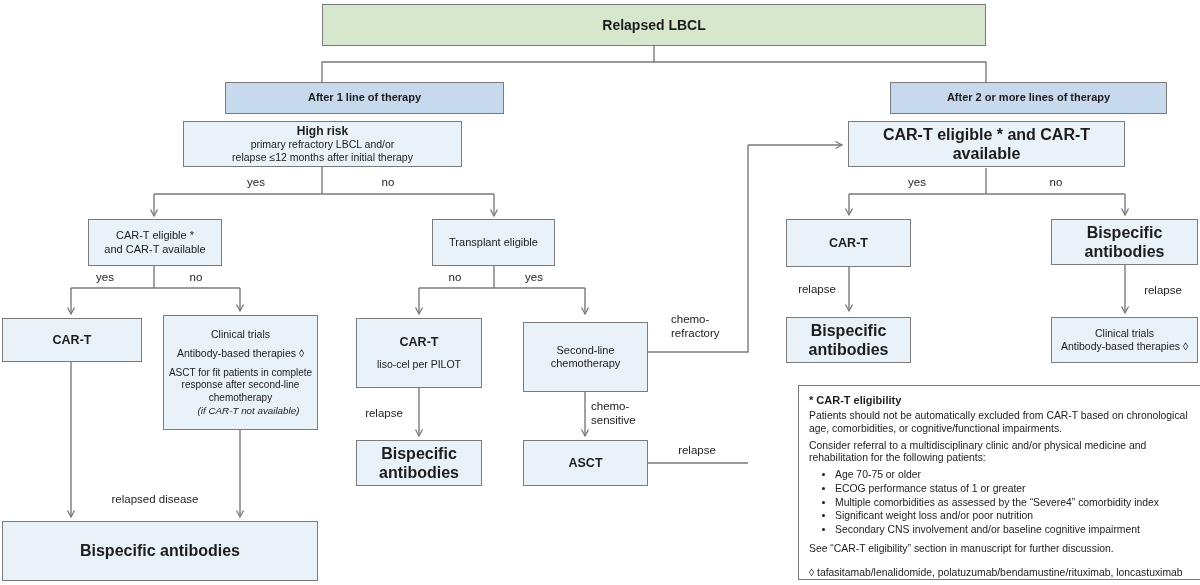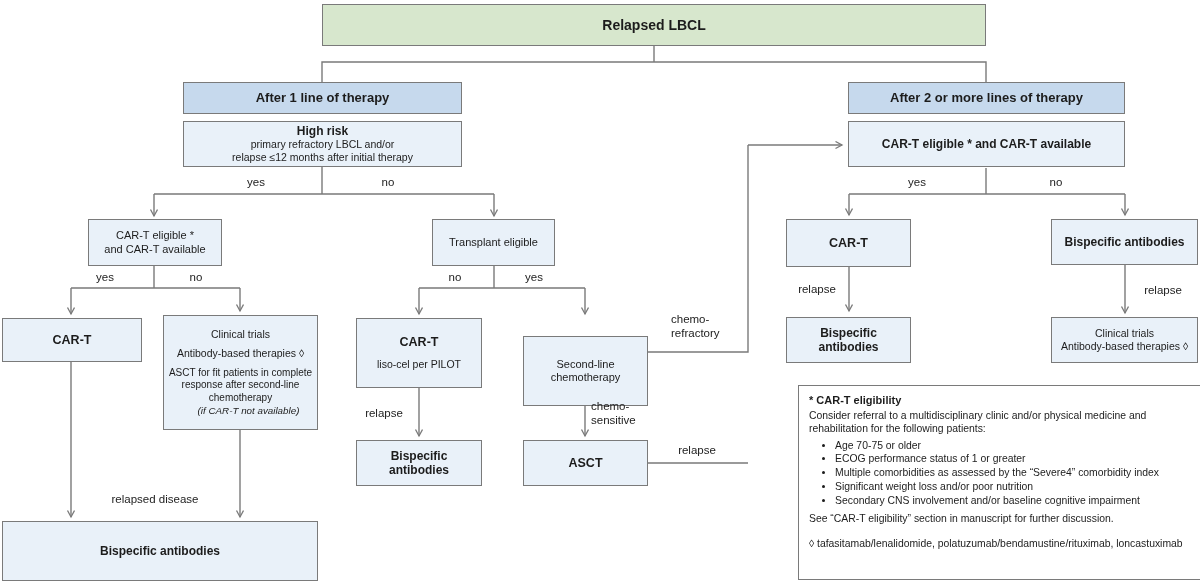--- a/index.html
+++ b/index.html
@@ -7,22 +7,22 @@
     --border:#7a7a7a; --line:#7a7a7a; --ink:#1c1c1c;
   }
   *{box-sizing:border-box; margin:0; padding:0;}
   body{background:#fff; font-family:"Liberation Sans", sans-serif; color:var(--ink);}
   .canvas{position:relative; width:1200px; height:585px; background:#fff; overflow:hidden;}
   .wires{position:absolute; left:0; top:0; pointer-events:none;}
   .box{position:absolute; border:1.4px solid var(--border); background:var(--box-fill);
        display:flex; flex-direction:column; align-items:center; justify-content:center;
        text-align:center; line-height:1.2;}
   .green{background:var(--green-fill); font-weight:bold; font-size:14px;}
-  .header{background:var(--header-fill); font-weight:bold; font-size:13px;}
-  .bold{font-weight:bold; font-size:12px;}
+  .header{background:var(--header-fill); font-weight:bold; font-size:11px;margin-left:42px;}
+  .bold{font-weight:bold; font-size:16px;}
   .reg{font-size:11px;}
   .t-title{font-weight:bold; font-size:12px;}
   .t-small{font-size:10.5px; line-height:1.25;}
   .t-tiny{font-size:10px; line-height:1.28;}
   .t-italic{font-size:9.8px; font-style:italic;padding-left:16px;} .gap6{height:6px;} .gap8{height:8px;}
   .edge-label{position:absolute; transform:translate(-50%,-50%); font-size:11.5px;
        color:#222; text-align:left; line-height:1.18; white-space:nowrap;}
   .edge-label.wrap2{white-space:normal; width:62px;}
   .note{position:absolute; border:1.4px solid var(--border); background:#fff;
        text-align:left; padding:8px 10px; font-size:10.4px; line-height:1.22;}
@@ -109,21 +109,21 @@
   <div class="box bold" style="left:2px; top:521px; width:316px; height:60px;">
     <span>Bispecific antibodies</span>
   </div>
 
   <div class="box" style="left:356px; top:318px; width:126px; height:70px;">
     <span class="bold" style="font-size:12.5px;">CAR-T</span>
     <span class="gap8"></span>
     <span class="t-small">liso-cel per PILOT</span>
   </div>
 
-  <div class="box reg" style="left:523px; top:336px; width:125px; height:70px; padding:12px 14px;">
+  <div class="box reg" style="left:523px; top:322px; width:125px; height:70px; padding:12px 14px;">
     <span>Second-line chemotherapy</span>
   </div>
 
   <div class="box bold" style="left:356px; top:440px; width:126px; height:46px; padding:0 18px;">
     <span>Bispecific antibodies</span>
   </div>
 
   <div class="box bold" style="left:523px; top:440px; width:125px; height:46px; font-size:12.5px;">
     <span>ASCT</span>
   </div>
@@ -164,20 +164,21 @@
   <div class="edge-label" style="left:384px; top:414px;">relapse</div>
   <div class="edge-label wrap2" style="left:622px; top:414px;">chemo-sensitive</div>
   <div class="edge-label wrap2" style="left:702px; top:327px;">chemo-refractory</div>
   <div class="edge-label" style="left:697px; top:451px;">relapse</div>
   <div class="edge-label" style="left:155px; top:500px;">relapsed disease</div>
   <div class="edge-label" style="left:817px; top:290px;">relapse</div>
   <div class="edge-label" style="left:1163px; top:291px;">relapse</div>
 
   <div class="note" style="left:798px; top:385px; width:408px; height:195px;">
     <h4>* CAR-T eligibility</h4>
+    <p>Patients should not be automatically excluded from CAR-T based on chronological age, comorbidities, or cognitive/functional impairments.</p>
     <p>Consider referral to a multidisciplinary clinic and/or physical medicine and rehabilitation for the following patients:</p>
     <ul>
       <li>Age 70-75 or older</li>
       <li>ECOG performance status of 1 or greater</li>
       <li>Multiple comorbidities as assessed by the “Severe4” comorbidity index</li>
       <li>Significant weight loss and/or poor nutrition</li>
       <li>Secondary CNS involvement and/or baseline cognitive impairment</li>
     </ul>
     <p class="see">See “CAR-T eligibility” section in manuscript for further discussion.</p>
     <p>◊ tafasitamab/lenalidomide, polatuzumab/bendamustine/rituximab, loncastuximab</p>

